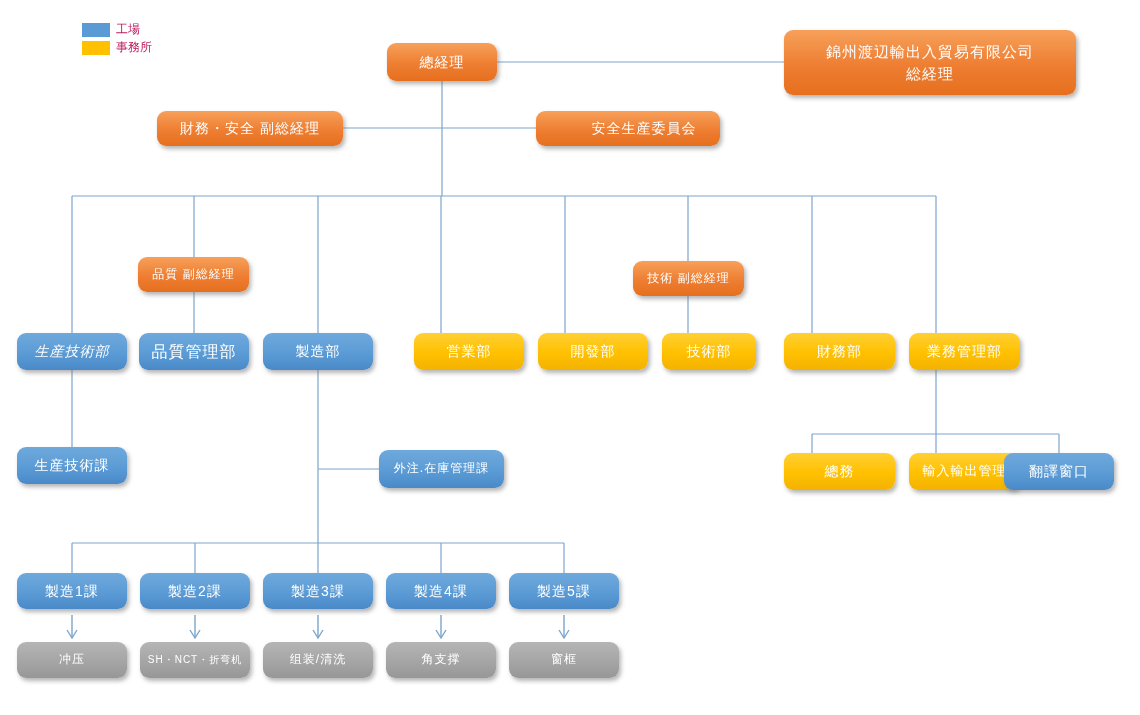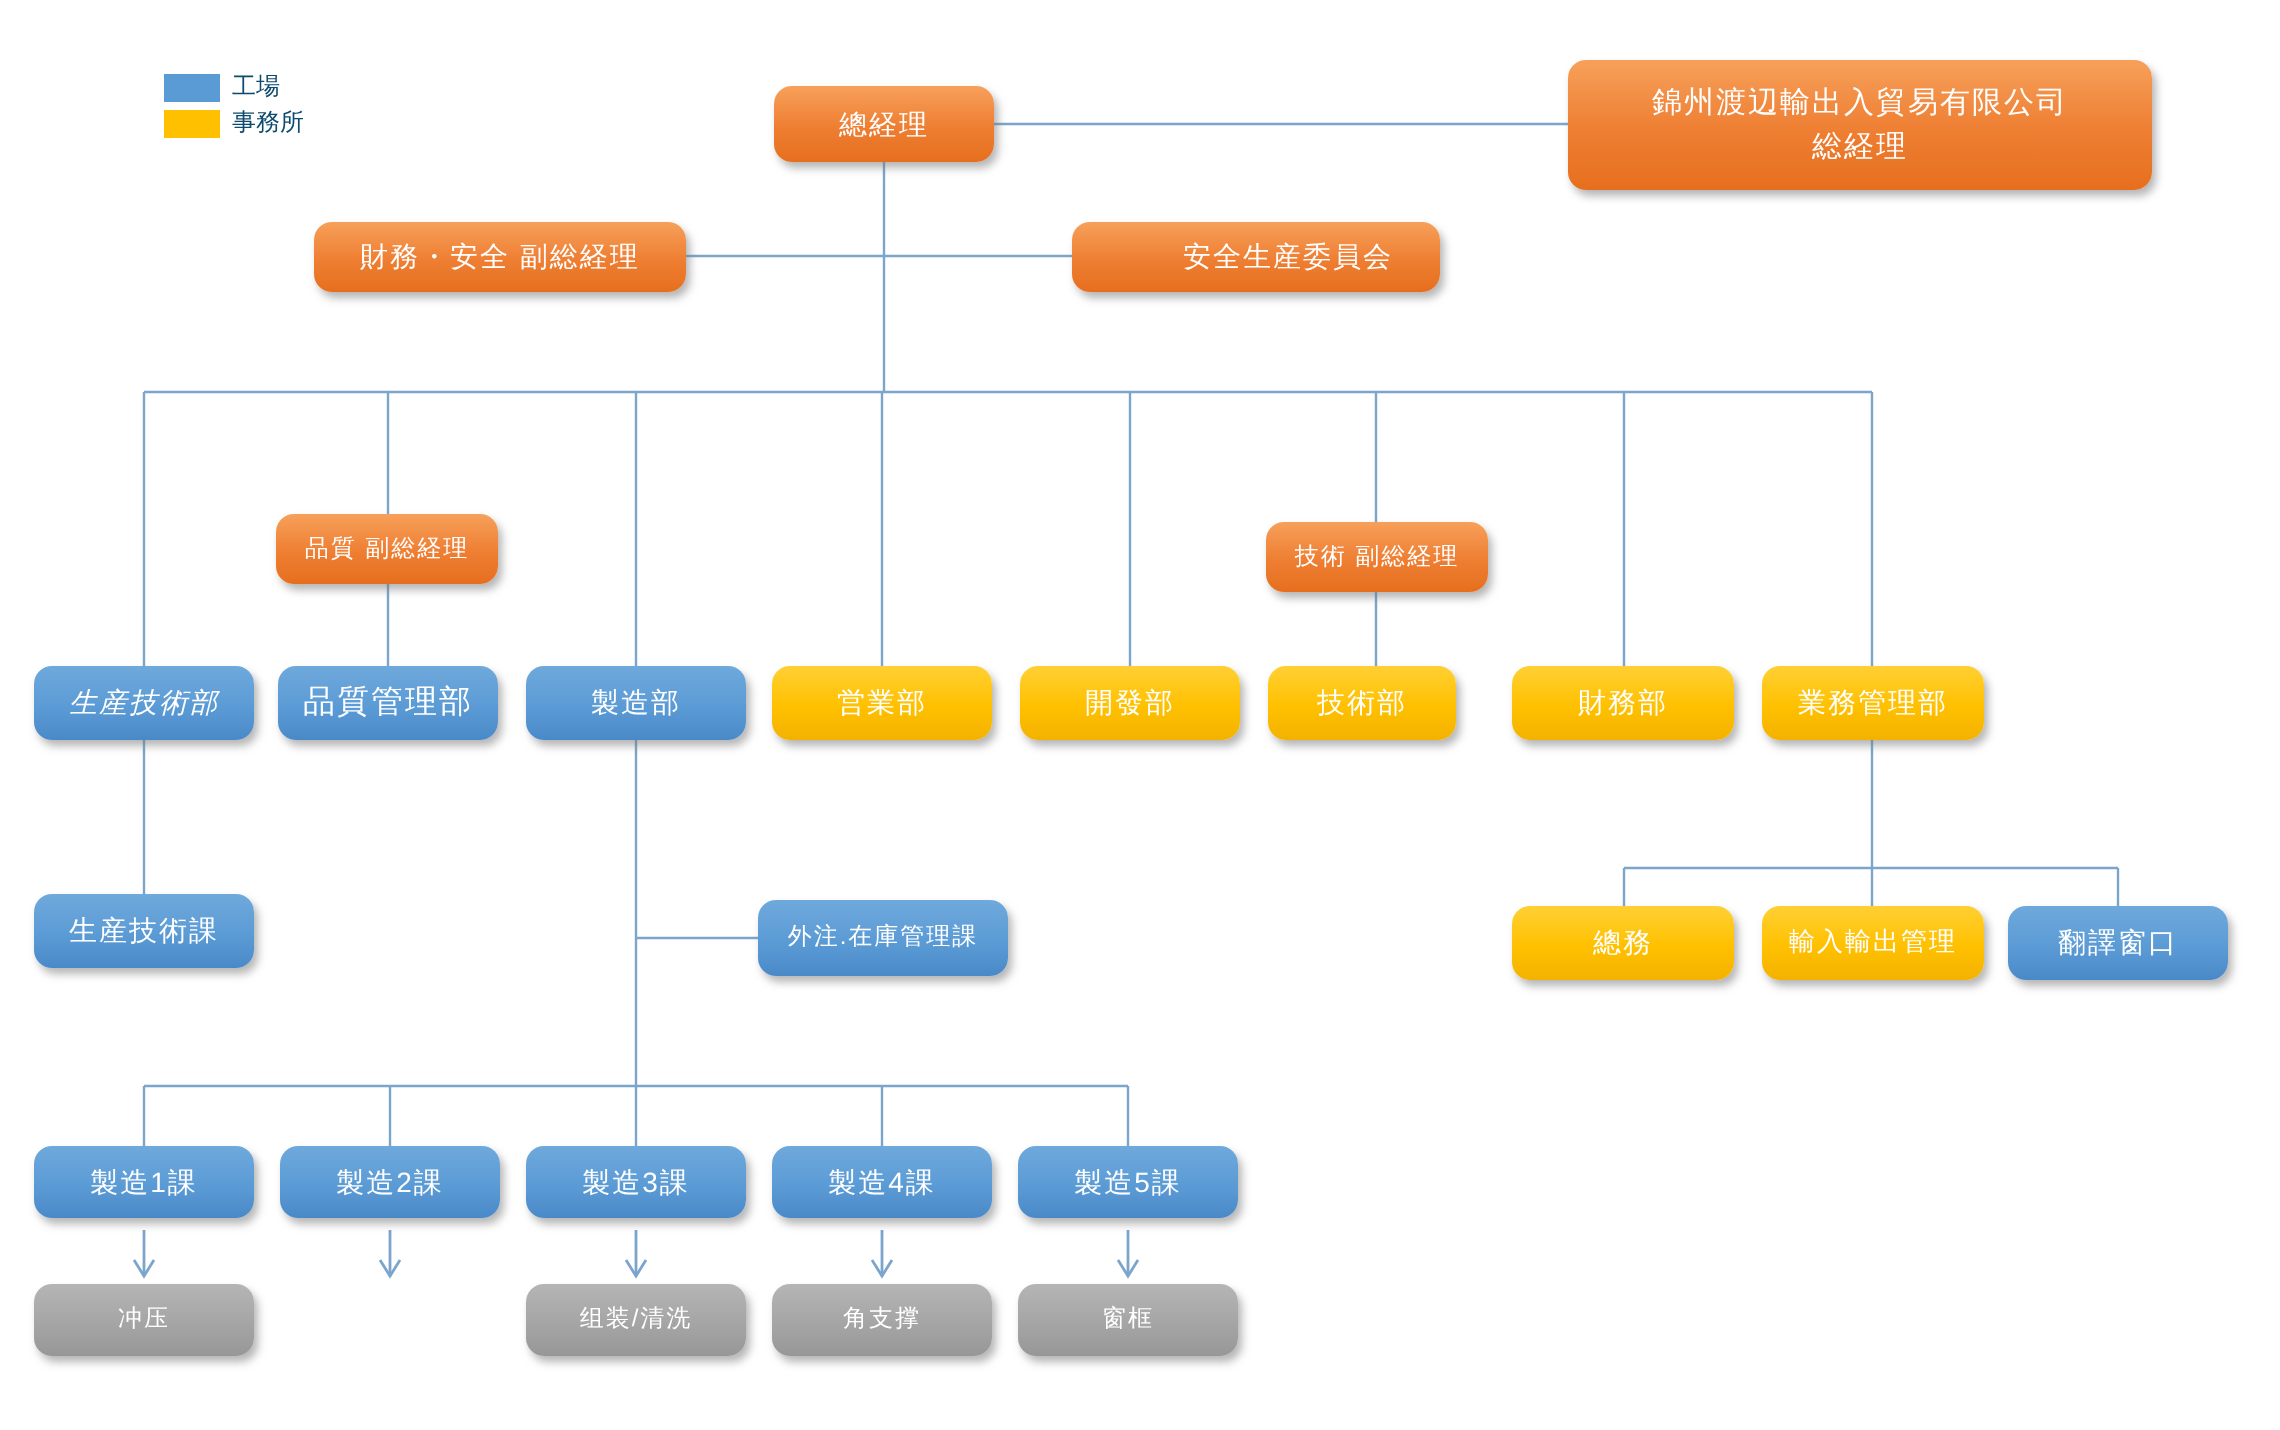--- a/index.html
+++ b/index.html
@@ -8,23 +8,23 @@
   #wires{position:absolute;left:0;top:0;z-index:1;}
   #nodes{position:absolute;left:0;top:0;width:100%;height:100%;z-index:2;pointer-events:none;}
   .node{
     position:absolute;display:flex;align-items:center;justify-content:center;
     text-align:center;color:#ffffff;border-radius:9px;
     box-shadow:2px 3px 4px rgba(120,120,120,0.55);
     line-height:1.45;letter-spacing:1px;white-space:nowrap;
   }
   .node.executive{background:linear-gradient(180deg,#f7a05a 0%,#ee7e32 55%,#e66f1e 100%);}
   .node.factory{background:linear-gradient(180deg,#6fa9dc 0%,#5b9bd5 55%,#4a89c8 100%);}
-  .node.office{background:linear-gradient(180deg,#ffd034 0%,#ffc000 55%,#f3b200 100%);}
+  .node.office{background:linear-gradient(180deg,#ffd034 0%,#ffc000 55%,#f3b200 100%);margin-left:28px;}
   .node.process{background:linear-gradient(180deg,#b5b5b5 0%,#a5a5a5 55%,#979797 100%);}
-  .legend{position:absolute;left:82px;top:36px;z-index:3;font-size:12px;color:#0c4a6e;}
+  .legend{position:absolute;left:82px;top:22px;z-index:3;font-size:12px;color:#be185d;}
   .legend-row{display:flex;align-items:center;margin-bottom:3px;height:15px;}
   .legend-swatch{width:28px;height:14px;margin-right:6px;display:inline-block;}
 </style>
 </head>
 <body>
 
 <div class="canvas">
   <svg id="wires" width="1140" height="715">
       <line x1="497" y1="62" x2="784" y2="62" stroke="#7CA5CC" stroke-width="1.2"></line>
       <line x1="343" y1="128" x2="536" y2="128" stroke="#7CA5CC" stroke-width="1.2"></line>
@@ -132,20 +132,23 @@
       </div>
       <div class="node factory" style="left: 386px; top: 573px; width: 110px; height: 36px; font-size: 14px;">
         <span>製造4課</span>
       </div>
       <div class="node factory" style="left: 509px; top: 573px; width: 110px; height: 36px; font-size: 14px;">
         <span>製造5課</span>
       </div>
       <div class="node process" style="left: 17px; top: 642px; width: 110px; height: 36px; font-size: 12px;">
         <span>冲压</span>
       </div>
+      <div class="node process" style="left: 140px; top: 642px; width: 110px; height: 36px; font-size: 10px;">
+        <span>SH・NCT・折弯机</span>
+      </div>
       <div class="node process" style="left: 263px; top: 642px; width: 110px; height: 36px; font-size: 12px;">
         <span>组装/清洗</span>
       </div>
       <div class="node process" style="left: 386px; top: 642px; width: 110px; height: 36px; font-size: 12px;">
         <span>角支撑</span>
       </div>
       <div class="node process" style="left: 509px; top: 642px; width: 110px; height: 36px; font-size: 12px;">
         <span>窗框</span>
       </div>
     </div>

